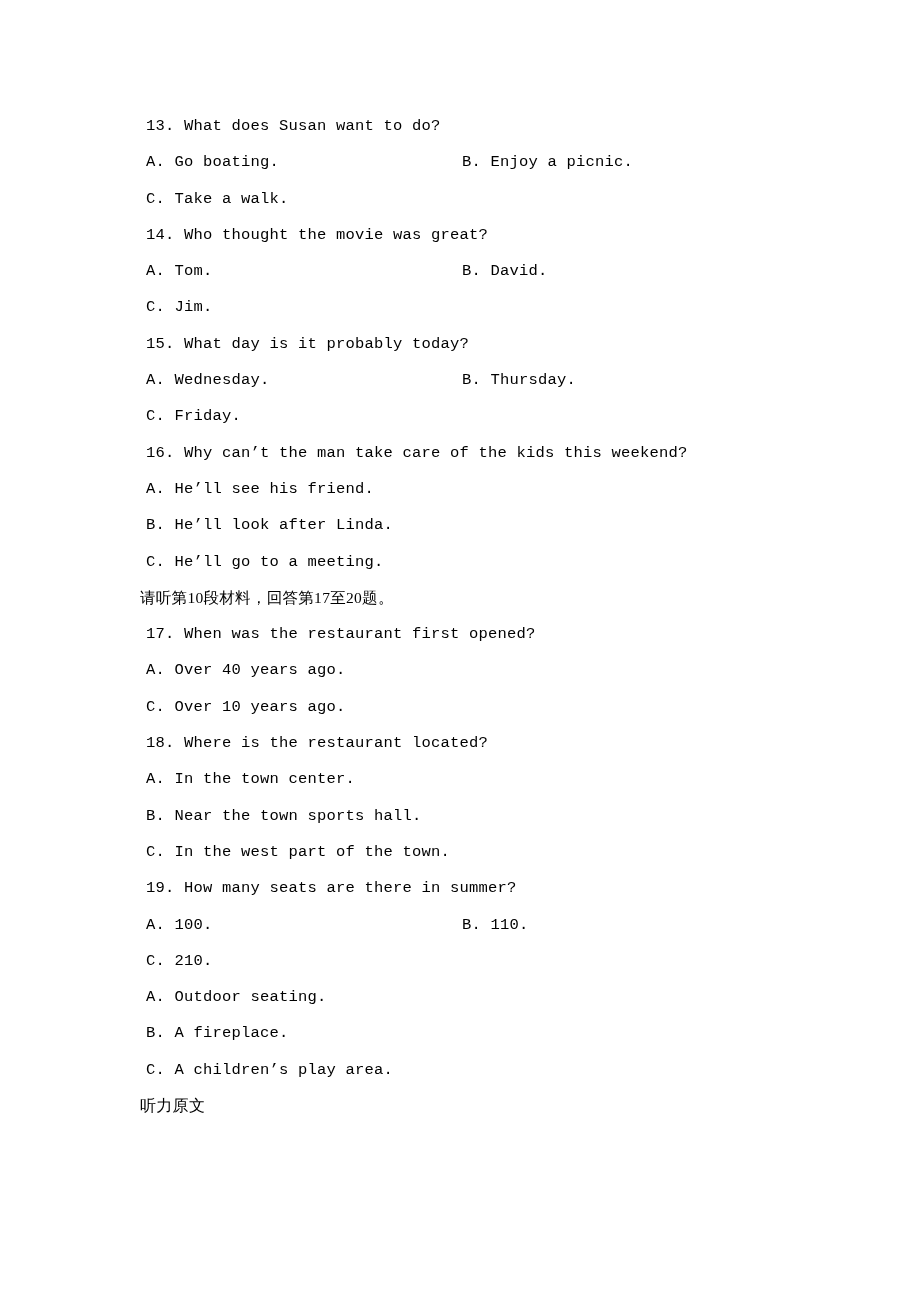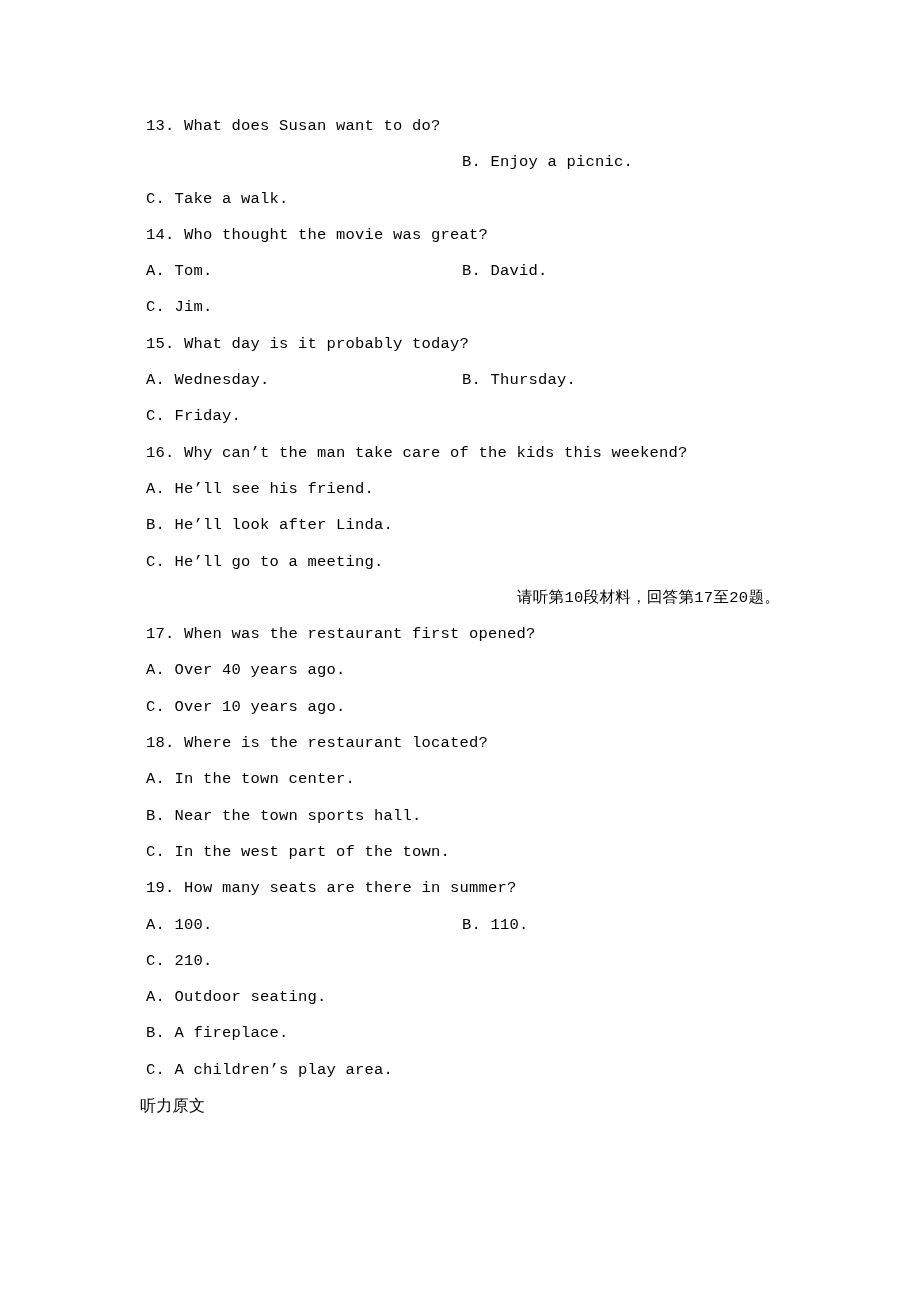--- a/index.html
+++ b/index.html
@@ -52,46 +52,46 @@
   }
   .opt-a {
     display: inline-block;
   }
   .opt-b {
     position: absolute;
     left: 322px;
     top: 0;
   }
   .cn-line {
-    font-family: Liberation Mono, monospace;
+    font-family: Liberation Serif, serif;
     font-size: 15.5px;
     line-height: 36.3px;
     height: 36.3px;
     letter-spacing: 0.3px;
     padding-left: 0px;
     white-space: nowrap;
-    text-align: right;
   }
   .footer-cn {
     font-family: "DejaVu Sans", sans-serif;
     font-size: 16px;
     line-height: 36.3px;
     height: 36.3px;
     letter-spacing: 0.3px;
     padding-left: 0px;
   }
 </style>
 </head>
 <body>
 
 <div class="page">
   <div class="doc-body">
 
     <div class="line q-line">13. What does Susan want to do?</div>
     <div class="opt-row">
+      <span class="opt-a">A. Go boating.</span>
       <span class="opt-b">B. Enjoy a picnic.</span>
     </div>
     <div class="opt-row">
       <span class="opt-a">C. Take a walk.</span>
     </div>
 
     <div class="line q-line">14. Who thought the movie was great?</div>
     <div class="opt-row">
       <span class="opt-a">A. Tom.</span>
       <span class="opt-b">B. David.</span>

